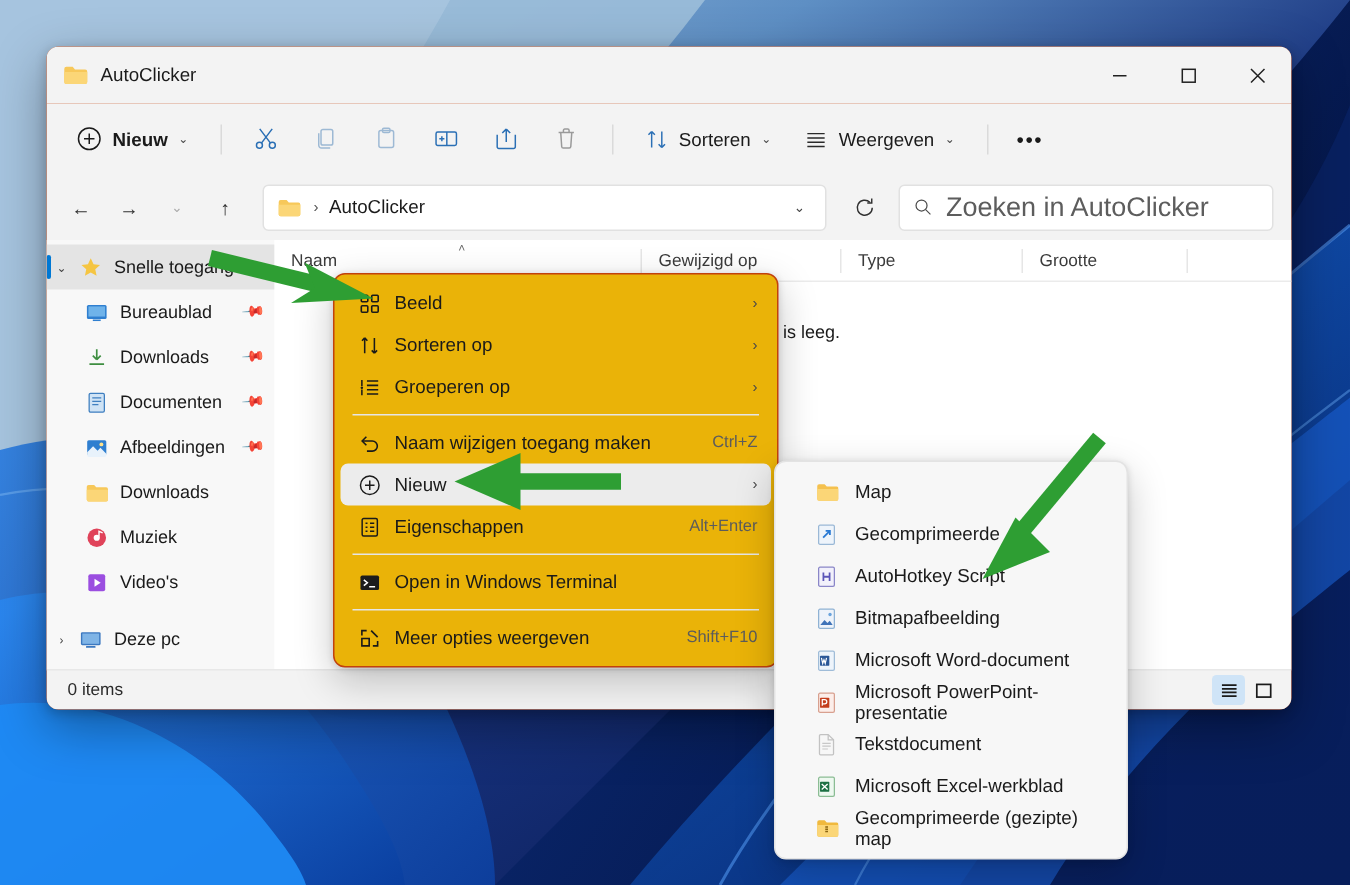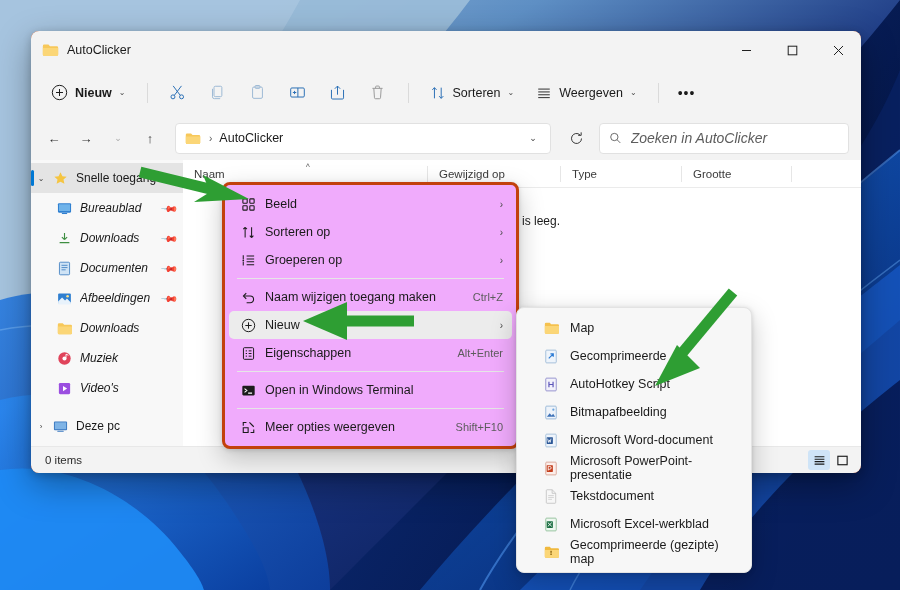--- a/index.html
+++ b/index.html
@@ -104,22 +104,22 @@
     width: 30px; height: 30px; border-radius: 4px;
     display: flex; align-items: center; justify-content: center;
     color: #303030; margin-right: 6px;
   }
   .searchbox {
     width: 250px; height: 31px; flex: 0 0 250px;
     background: #fff; border: 1px solid #e1e1e1; border-radius: 4px;
     display: flex; align-items: center; padding: 0 9px; gap: 9px;
   }
   .searchbox input {
-    border: 0; outline: 0; font-size: 14px; color: #1a1a1a;
-    font-family: "Liberation Sans", sans-serif; width: 100%; background: transparent; font-style: italic;
+    border: 0; outline: 0; font-size: 18px; color: #1a1a1a;
+    font-family: "Liberation Sans", sans-serif; width: 100%; background: transparent;
   }
   .searchbox input::placeholder { color: #5d5d5d; }
 
   
   .wbody { flex: 1 1 auto; display: flex; min-height: 0; background: #fff; position: relative; }
   .sidebar {
     width: 152px; flex: 0 0 152px;
     background: #f8f8f8;
     padding-top: 3px;
     overflow: hidden;
@@ -134,21 +134,21 @@
     content: ""; position: absolute; left: 0; top: 7px;
     width: 3px; height: 16px; background: #0078d4; border-radius: 2px;
   }
   .side-twisty {
     width: 20px; flex: 0 0 20px; text-align: center;
     font-size: 8px; color: #444;
   }
   .side-ico { width: 18px; flex: 0 0 18px; display: flex; align-items: center; justify-content: center; margin-right: 7px; }
   .side-lbl { flex: 1 1 auto; white-space: nowrap; overflow: hidden; }
   .pin { font-size: 10px; color: #666; transform: rotate(40deg); flex: 0 0 auto; }
-  .side-item.l2 { padding-left: 24px; font-style: italic; }
+  .side-item.l2 { padding-left: 24px; }
   .side-item.l2 .side-ico { margin-right: 7px; }
 
   
   .filelist { flex: 1 1 auto; display: flex; flex-direction: column; min-width: 0; background: #fff; }
   .colheader {
     height: 28px; flex: 0 0 28px;
     display: flex; align-items: center;
     border-bottom: 1px solid #ebebeb;
     font-size: 11.5px; color: #3b3b3b;
     position: relative;
@@ -179,22 +179,22 @@
   .vbtn {
     width: 22px; height: 20px; border-radius: 3px;
     display: flex; align-items: center; justify-content: center;
   }
   .vbtn.active { background: #cfe4f7; }
 
   
   .ctxmenu {
     position: absolute; left: 222px; top: 182px;
     width: 297px;
-    background: #f0abfc;
-    border: 3px solid #c2410c;
+    background: #eab308;
+    border: 1px solid #c2410c;
     border-radius: 8px;
     box-shadow: 0 9px 26px rgba(0,0,0,.22), 0 1px 5px rgba(0,0,0,.14);
     padding: 5px 4px;
     z-index: 40;
   }
   .ctxitem {
     height: 28px; display: flex; align-items: center;
     border-radius: 5px; padding: 0 9px 0 8px;
     font-size: 12.5px; color: #1a1a1a;
   }

